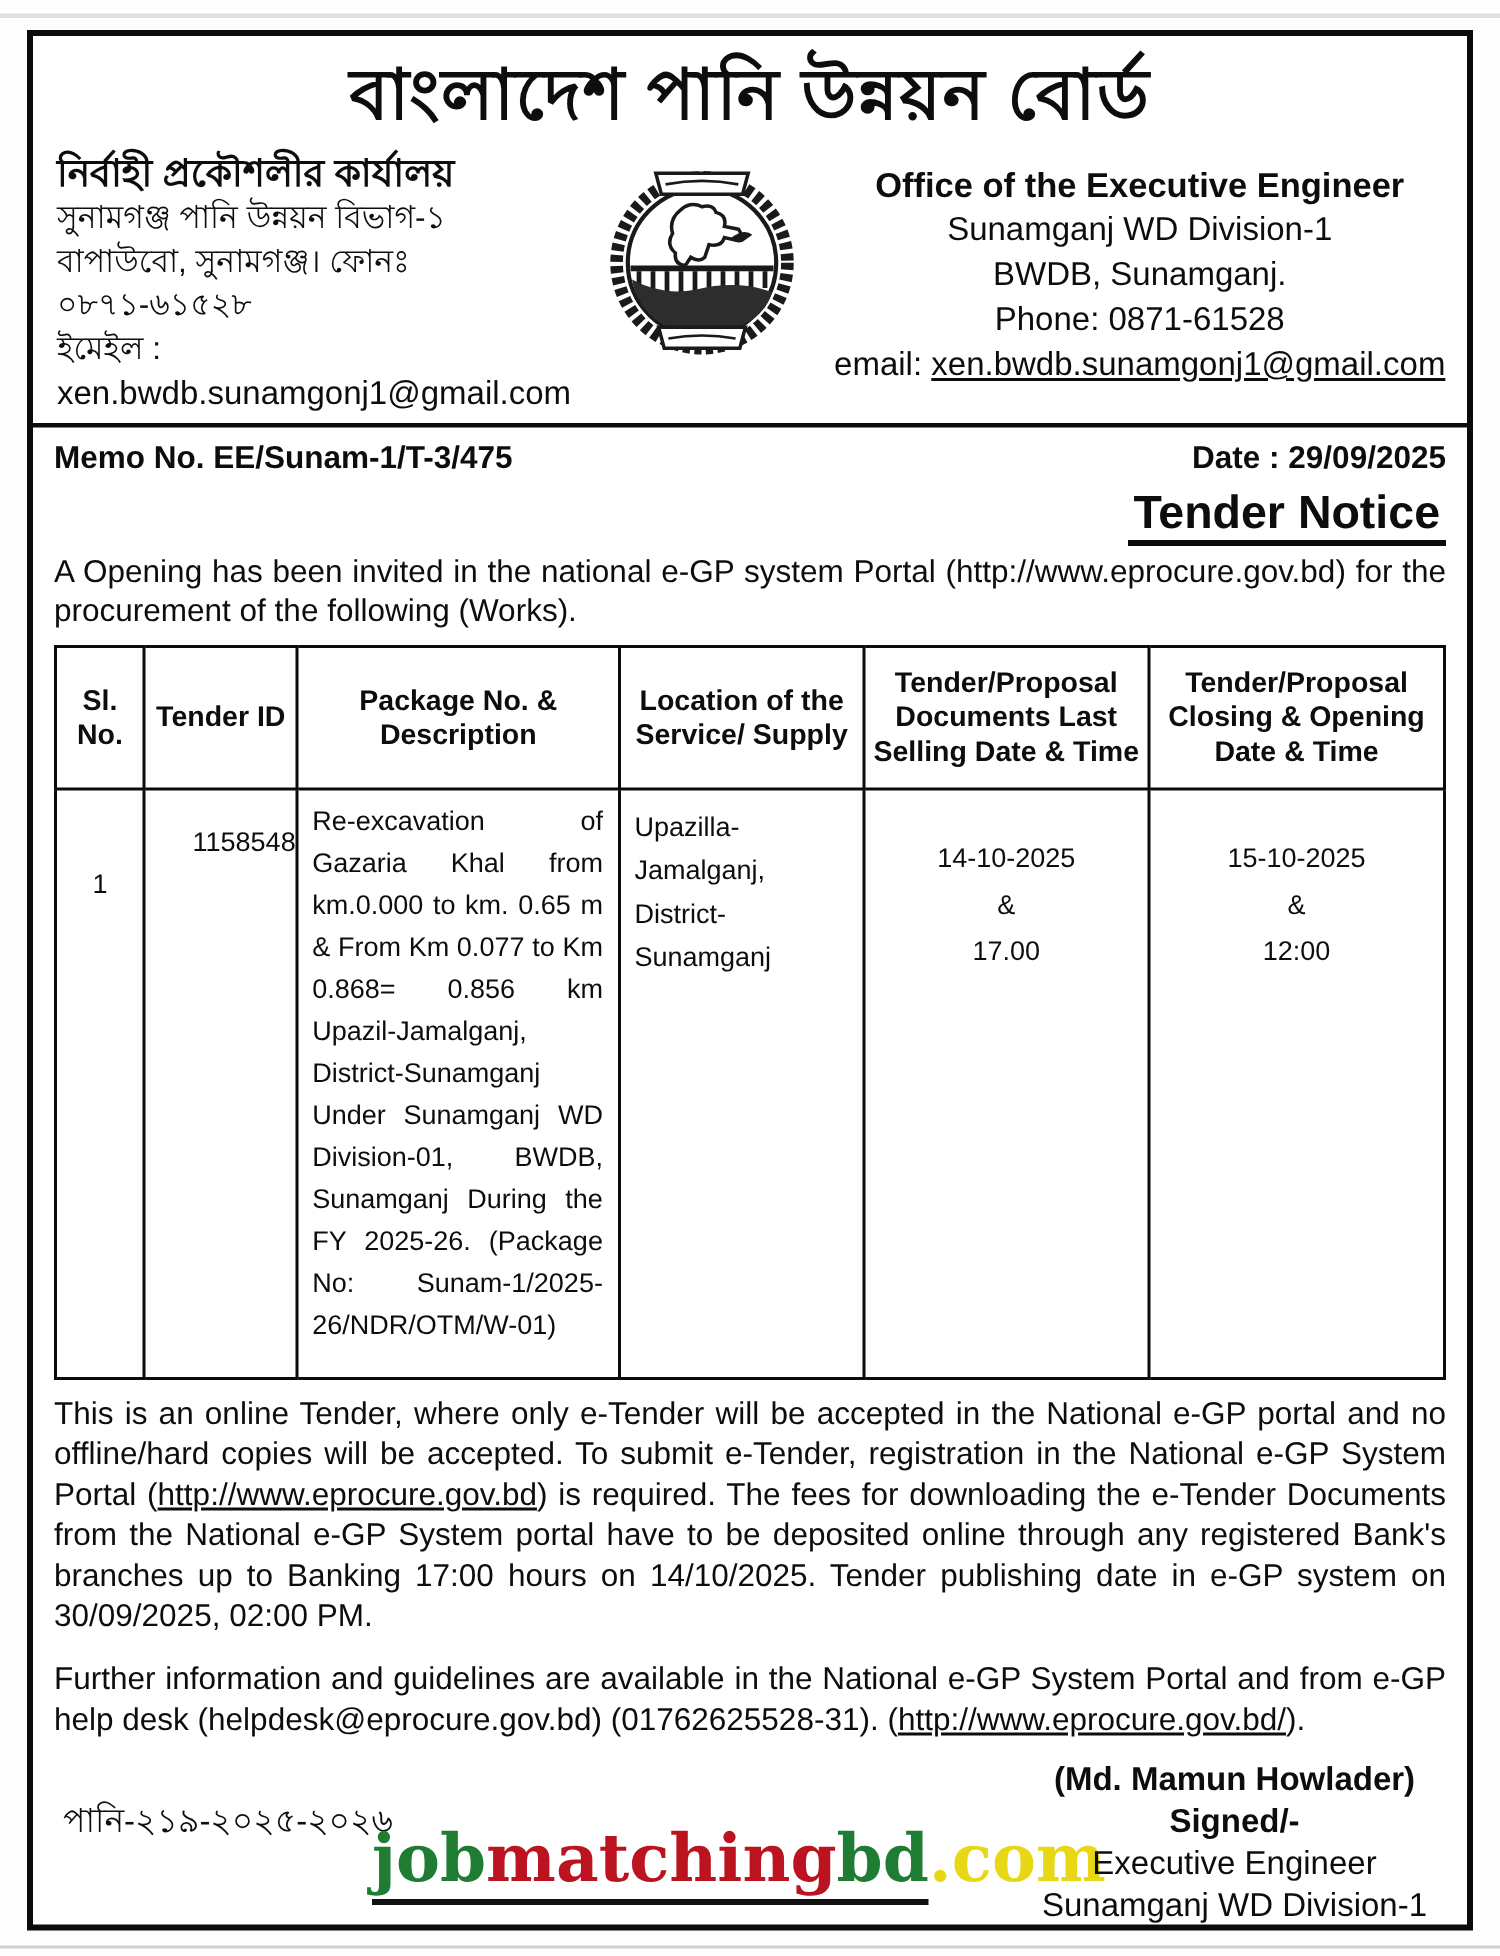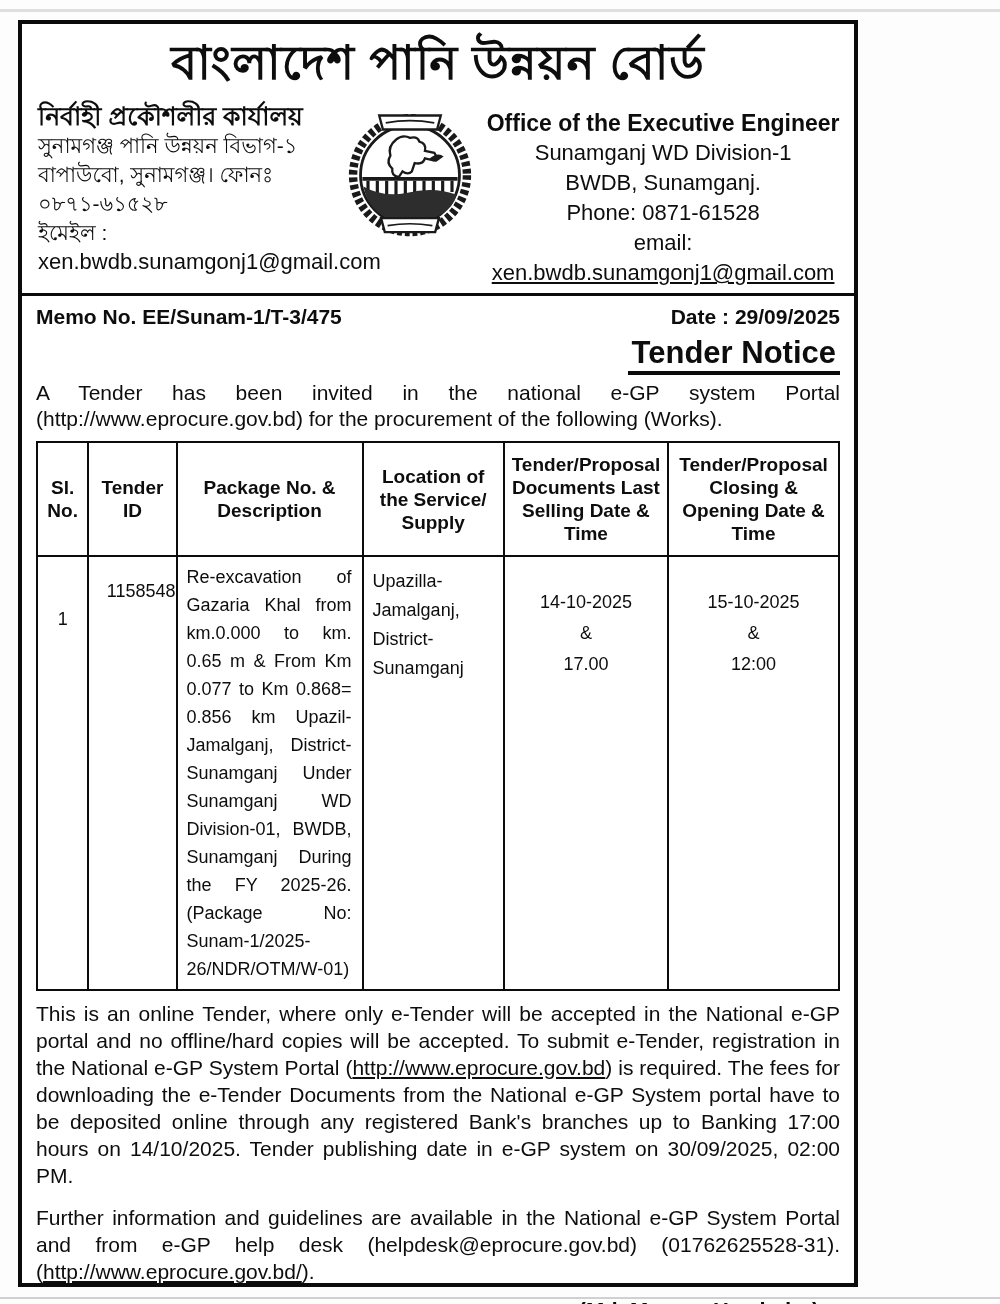--- a/index.html
+++ b/index.html
@@ -14,21 +14,21 @@
   .scan-line-top {
     position: absolute; left: 0; top: 9px; width: 100%; height: 3px;
     background: #d2d2d2; opacity: .7;
   }
   .scan-line-bottom {
     position: absolute; left: 0; top: 1297px; width: 100%; height: 2px;
     background: #c4c4c4; opacity: .8;
   }
   .doc-frame {
     position: absolute; left: 18px; top: 20px;
-    width: 840px; height: 1267px;
+    width: 964px; height: 1267px;
     border: 4px solid #0b0b0b;
     background: #fff;
     padding: 4px 14px 0 14px;
   }
   .org-title {
     text-align: center;
     font-weight: bold;
     font-size: 47px;
     line-height: 70px;
     letter-spacing: 1px;
@@ -200,21 +200,21 @@
 
     <div class="sep"></div>
 
     <div class="memo-row">
       <span>Memo No. EE/Sunam-1/T-3/475</span>
       <span>Date : 29/09/2025</span>
     </div>
 
     <div class="notice-title"><span>Tender Notice</span></div>
 
-    <p class="intro">A Tender has been invited in the national e-GP system Portal (http://www.eprocure.gov.bd) for the procurement of the following (Works).</p>
+    <p class="intro">A Opening has been invited in the national e-GP system Portal (http://www.eprocure.gov.bd) for the procurement of the following (Works).</p>
 
     <table class="tender">
       <colgroup>
         <col style="width:6.4%">
           <col style="width:11%">
           <col style="width:23.2%">
         <col style="width:17.6%">
           <col style="width:20.5%">
           <col style="width:21.3%">
       </colgroup>

